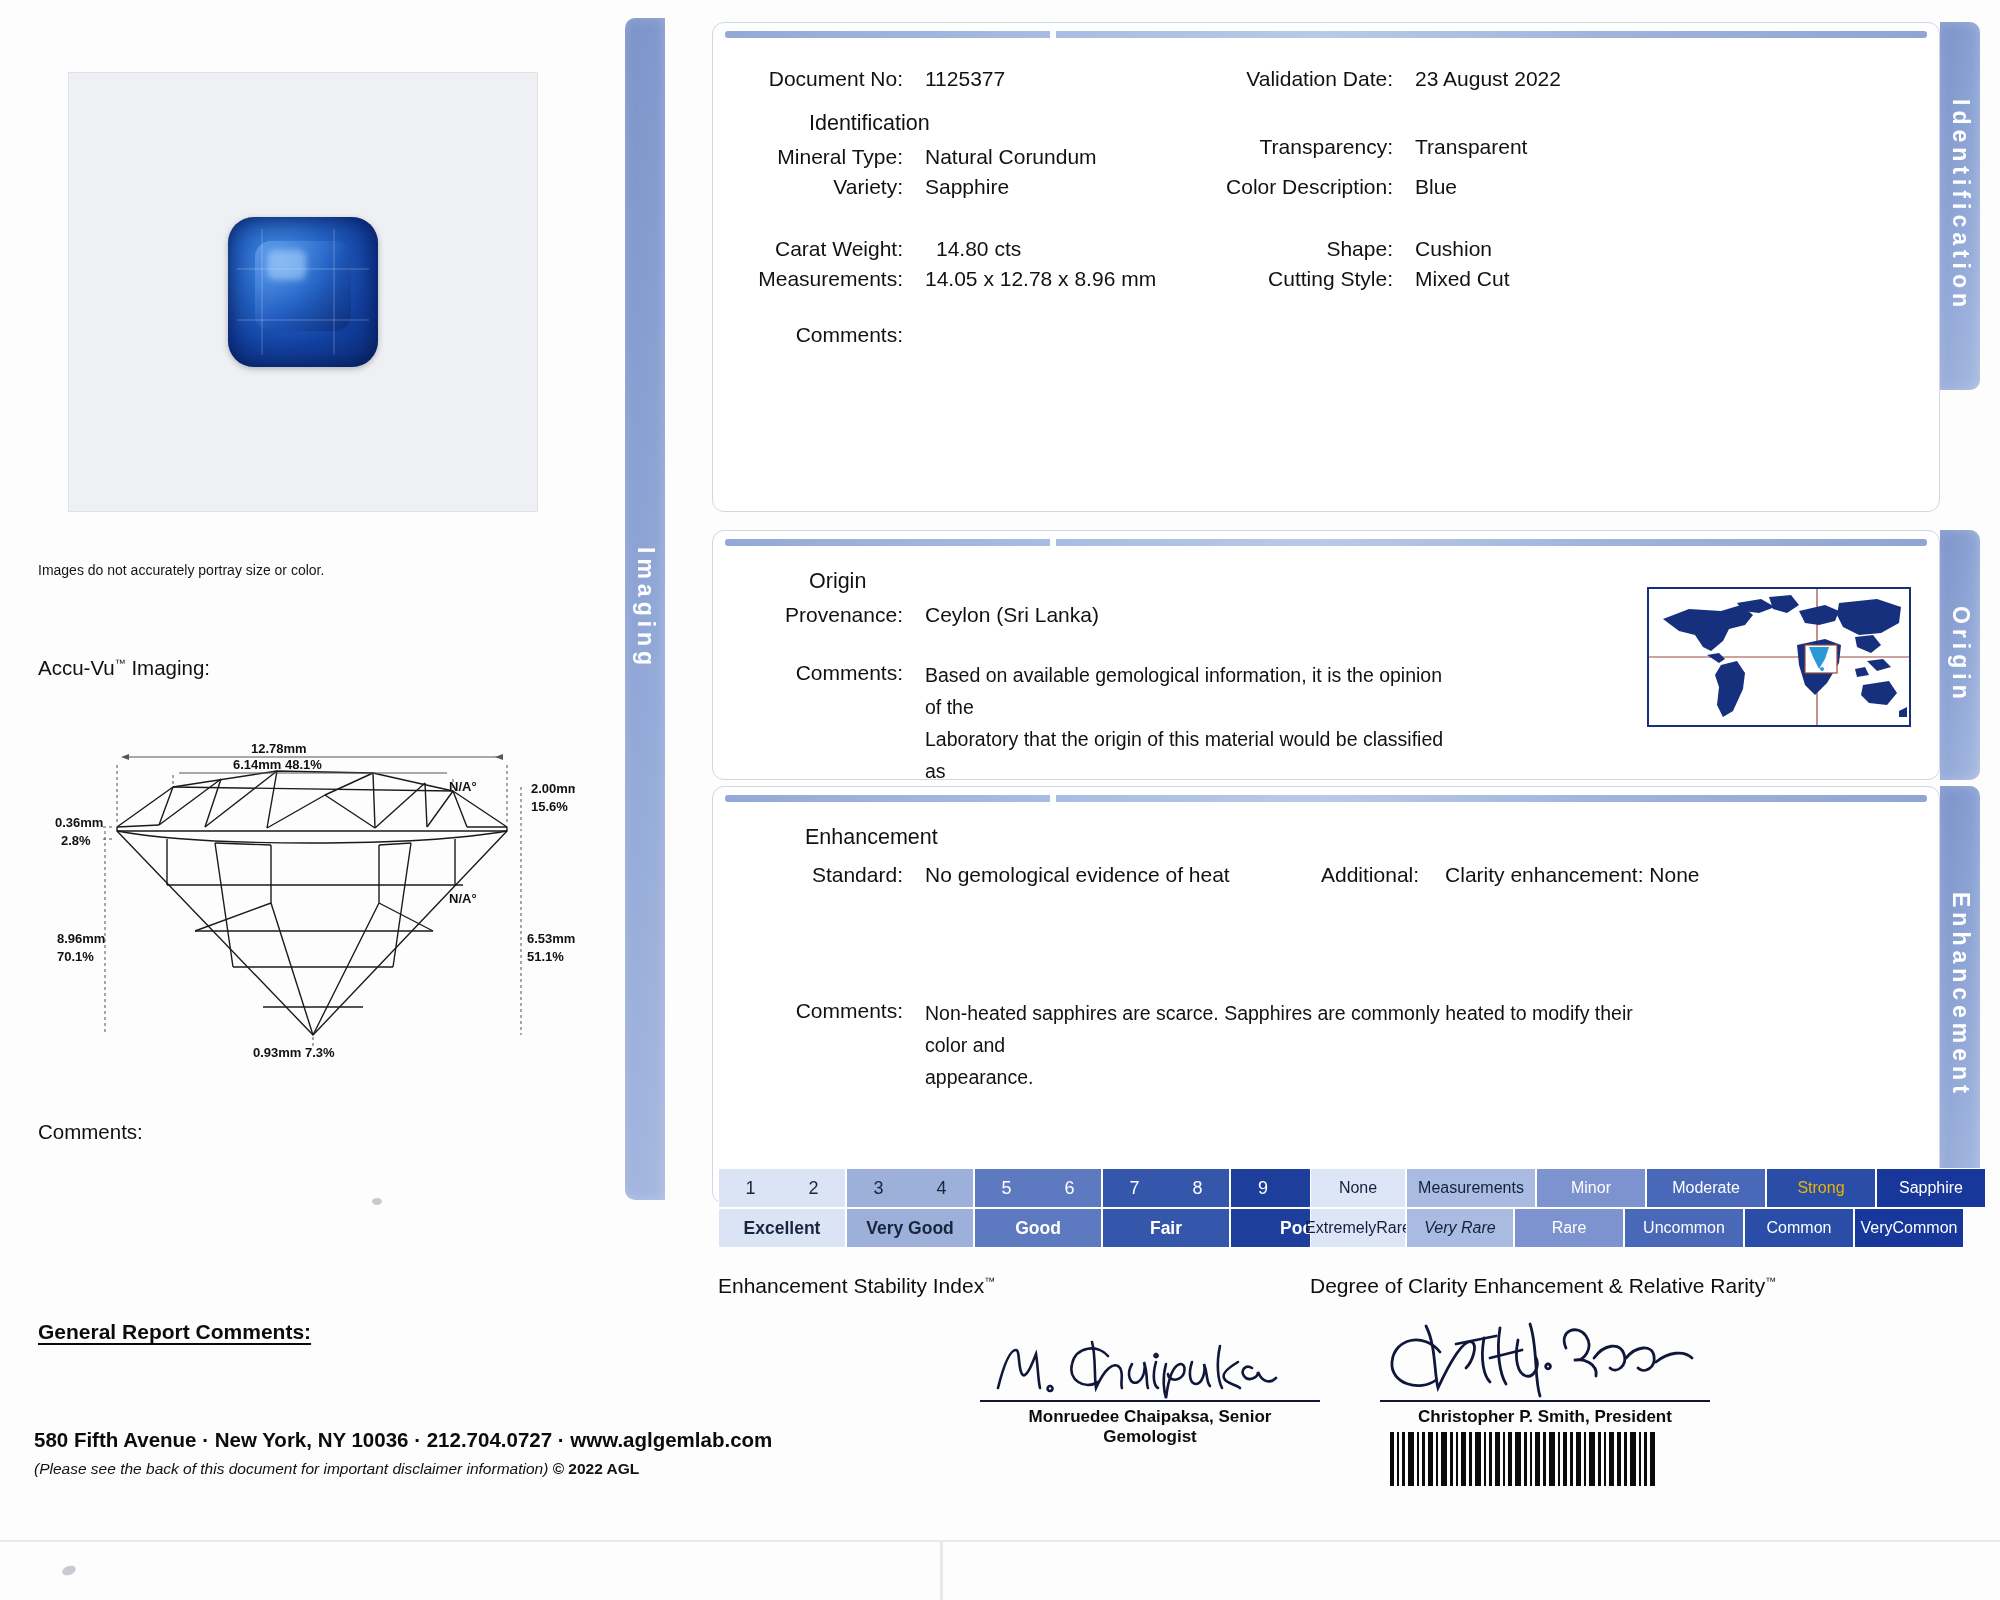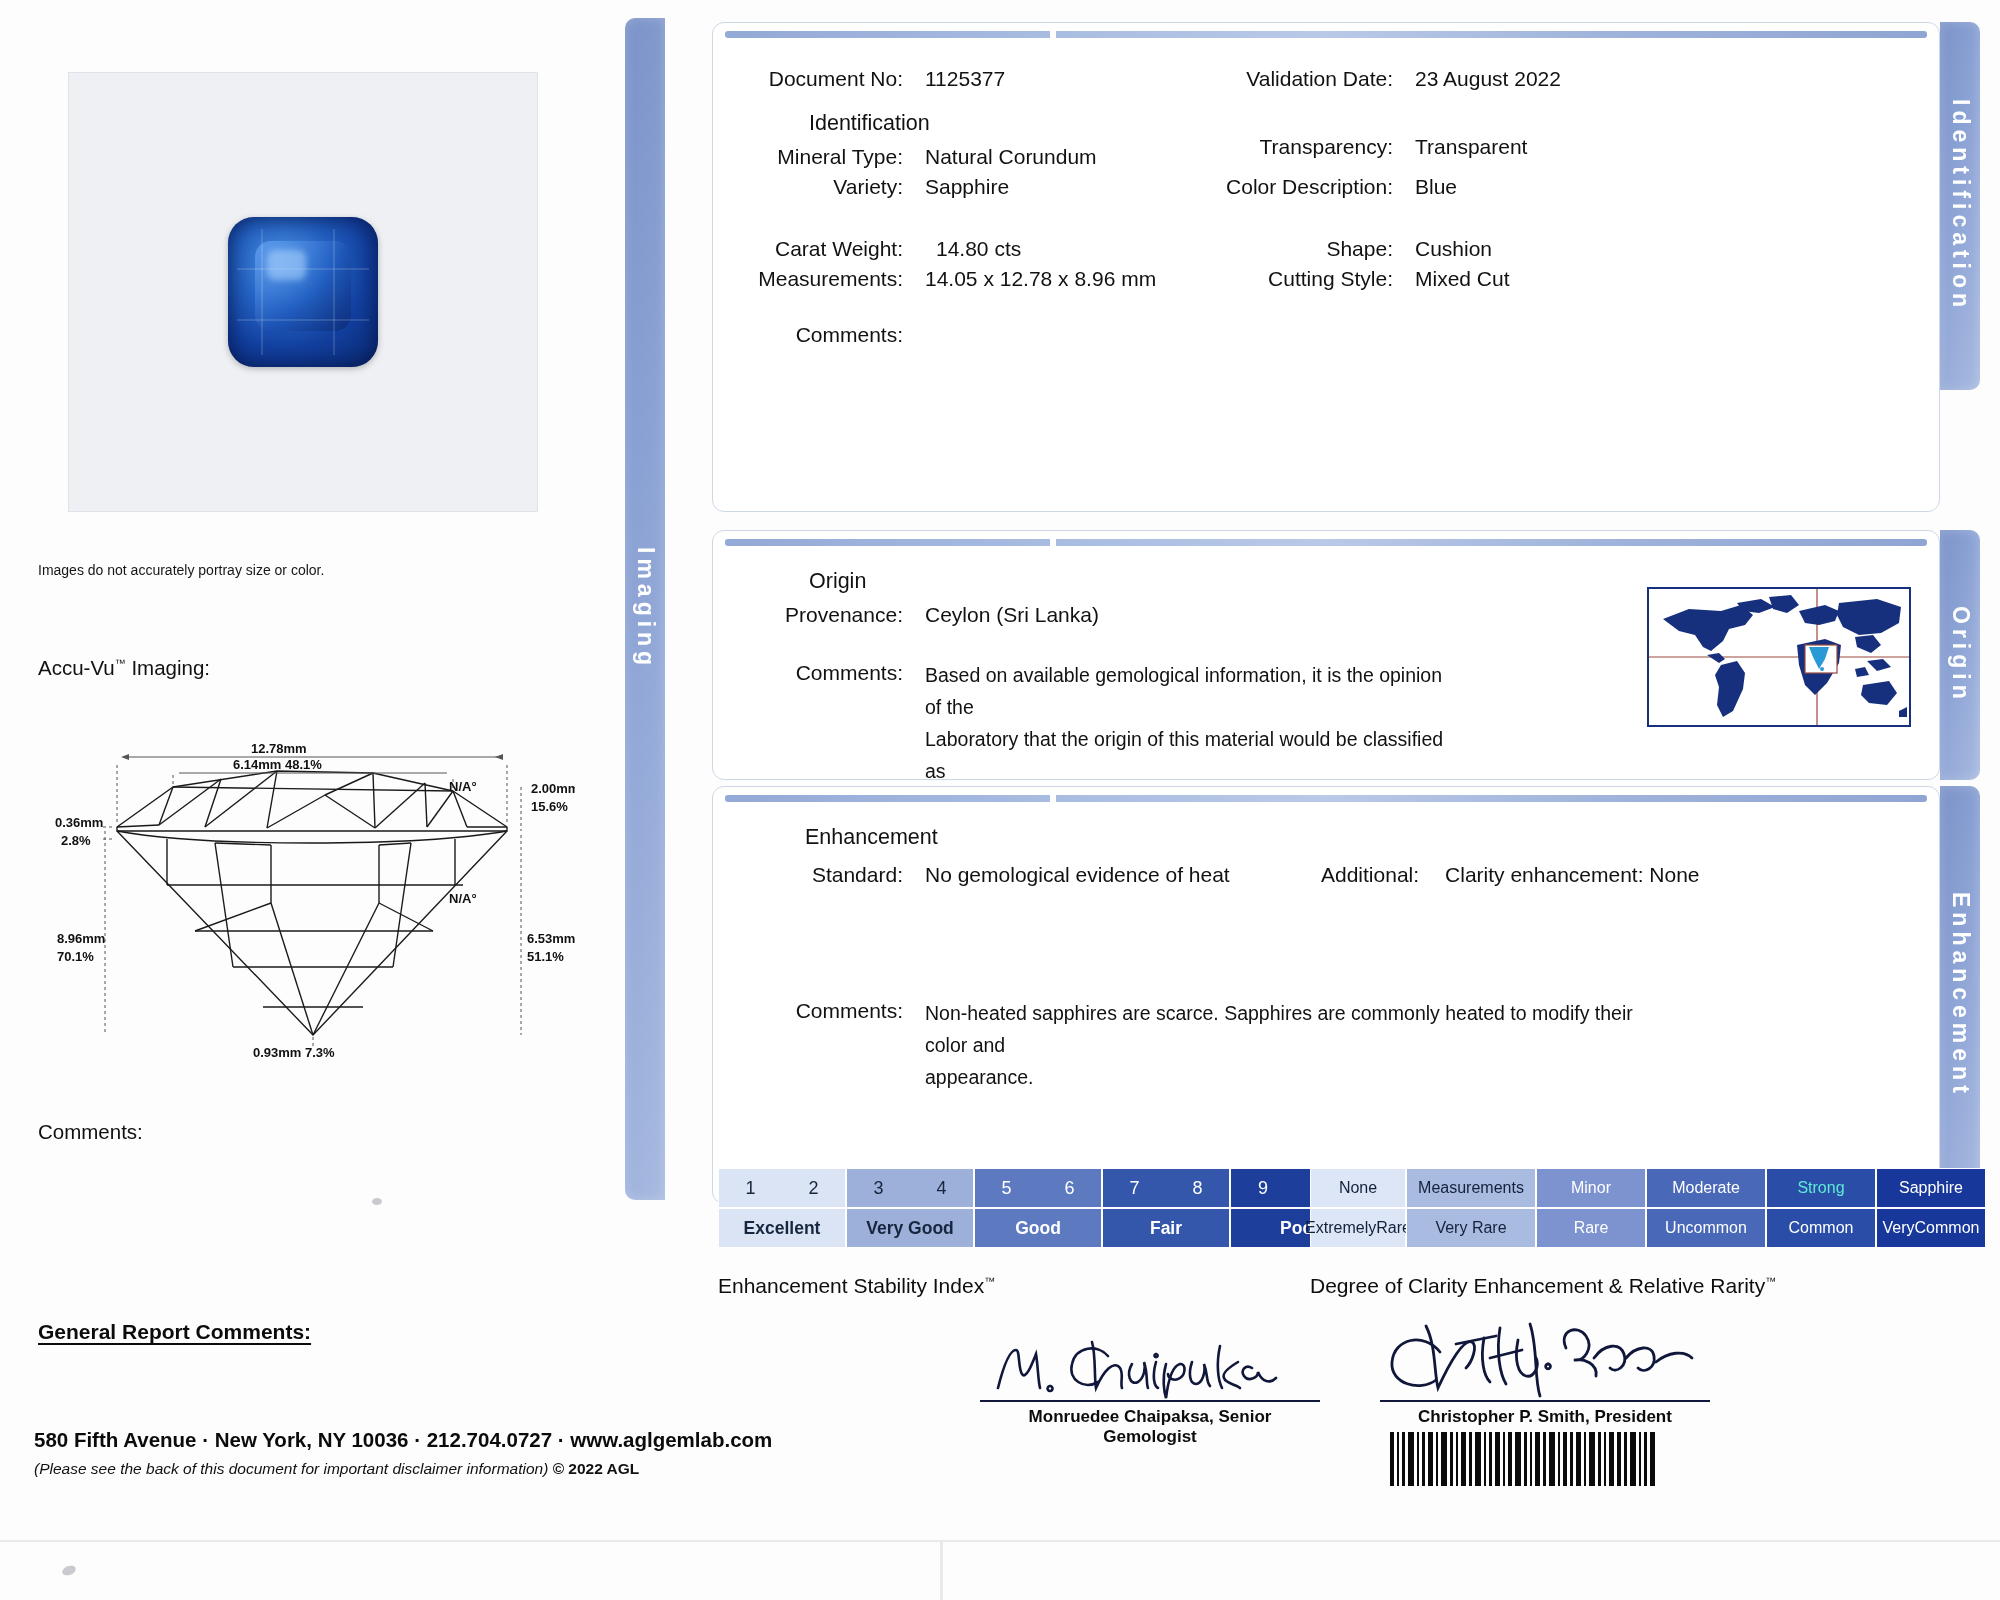--- a/index.html
+++ b/index.html
@@ -483,30 +483,30 @@
   <div class="caption" style="left:718px;top:1274px;">
     <span>Enhancement Stability Index</span><sup>™</sup>
   </div>
 
   <div class="rar">
     <div class="rar-row" id="rar-top">
         <div class="rar-cell" style="width: 96px; background: rgb(221, 230, 246); color: rgb(20, 33, 60);">None</div>
         <div class="rar-cell" style="width: 130px; background: rgb(169, 187, 225); color: rgb(20, 33, 60);">Measurements</div>
         <div class="rar-cell" style="width: 110px; background: rgb(125, 147, 207); color: rgb(255, 255, 255);">Minor</div>
         <div class="rar-cell" style="width: 120px; background: rgb(74, 104, 184); color: rgb(255, 255, 255);">Moderate</div>
-        <div class="rar-cell" style="width: 110px; background: rgb(42, 78, 168); color: #5eead4;">Strong</div>
+        <div class="rar-cell" style="width: 110px; background: rgb(42, 78, 168); color: #eab308;">Strong</div>
         <div class="rar-cell" style="width: 110px; background: rgb(23, 55, 154); color: rgb(255, 255, 255);">Sapphire</div>
       </div>
     <div class="rar-row" id="rar-bottom">
         <div class="rar-cell" style="width: 96px; background: rgb(221, 230, 246); color: rgb(20, 33, 60);">
           <span>Extremely</span>
           <br>
           <span>Rare</span>
         </div>
-        <div class="rar-cell" style="width: 130px; background: rgb(169, 187, 225); color: rgb(20, 33, 60);">
+        <div class="rar-cell" style="width: 108px; background: rgb(169, 187, 225); color: rgb(20, 33, 60); font-style: italic;">
           <span>Very Rare</span>
         </div>
         <div class="rar-cell" style="width: 110px; background: rgb(125, 147, 207); color: rgb(255, 255, 255);">
           <span>Rare</span>
         </div>
         <div class="rar-cell" style="width: 120px; background: rgb(74, 104, 184); color: rgb(255, 255, 255);">
           <span>Uncommon</span>
         </div>
         <div class="rar-cell" style="width: 110px; background: rgb(42, 78, 168); color: rgb(255, 255, 255);">
           <span>Common</span>

